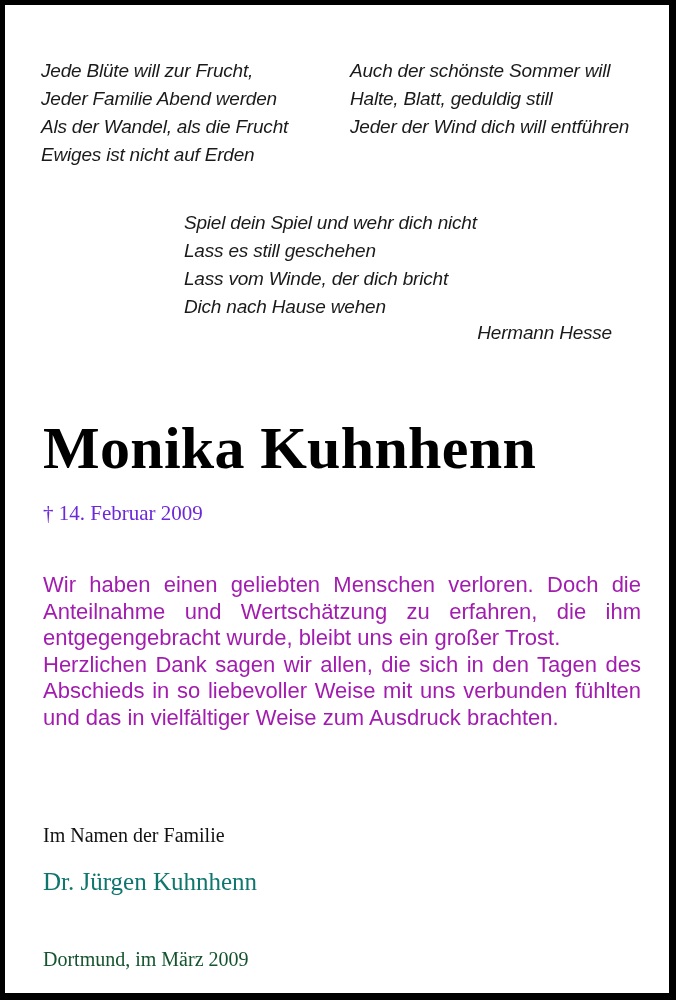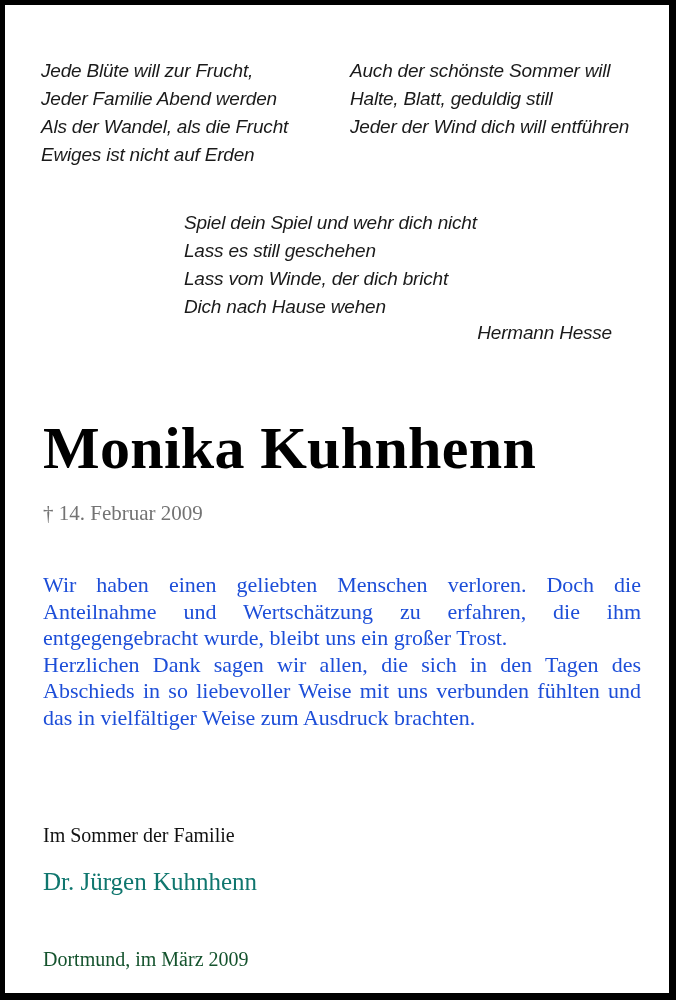--- a/index.html
+++ b/index.html
@@ -23,25 +23,25 @@
     #stanza-center { left: 179px; top: 204px; }
     #author { position: absolute; right: 57px; top: 314px; white-space: nowrap; }
 
     .name {
       position: absolute; left: 38px; top: 413px;
       font-family: "Liberation Serif", serif; font-weight: bold;
       font-size: 60px; line-height: 60px; color: #000; letter-spacing: 0.3px;
     }
     .death {
       position: absolute; left: 38px; top: 494px;
-      font-family: "Liberation Serif", serif; font-size: 21px; line-height: 28px; color: #737373;
+      font-family: "Liberation Serif", serif; font-size: 21px; line-height: 28px; color: #6d28d9;
     }
     .body-text {
       position: absolute; left: 38px; top: 567px; width: 598px;
-      font-family: Liberation Serif, serif; font-size: 22px; line-height: 26.5px; color: #1d4ed8;
+      font-family: Liberation Sans, sans-serif; font-size: 22px; line-height: 26.5px; color: #a21caf;
       text-align: justify;
     }
     .body-text p { margin: 0; }
     .body-text p.last { text-align-last: left; }
     .greeting {
       position: absolute; left: 38px; top: 817px;
       font-family: "Liberation Serif", serif; font-size: 20px; line-height: 26px; color: #111;
     }
     .signer {
       position: absolute; left: 38px; top: 861px;
@@ -84,17 +84,17 @@
   <div class="death">
     <span>†</span>
     <span>14. Februar 2009</span>
   </div>
 
   <div class="body-text">
     <p class="last">Wir haben einen geliebten Menschen verloren. Doch die Anteilnahme und Wertschätzung zu erfahren, die ihm entgegengebracht wurde, bleibt uns ein großer Trost.</p>
     <p class="last">Herzlichen Dank sagen wir allen, die sich in den Tagen des Abschieds in so liebevoller Weise mit uns verbunden fühlten und das in vielfältiger Weise zum Ausdruck brachten.</p>
   </div>
 
-  <div class="greeting">Im Sommer der Familie</div>
+  <div class="greeting">Im Namen der Familie</div>
   <div class="signer">Dr. Jürgen Kuhnhenn</div>
   <div class="place-date">Dortmund, im März 2009</div>
 
 </div>
 
 </body></html>

